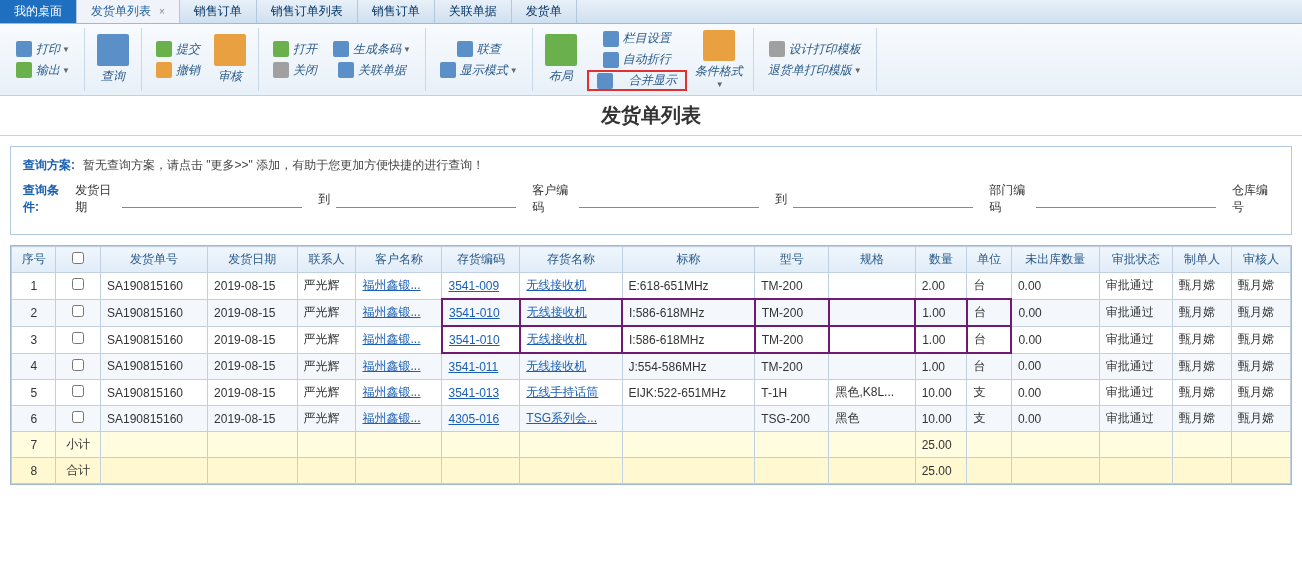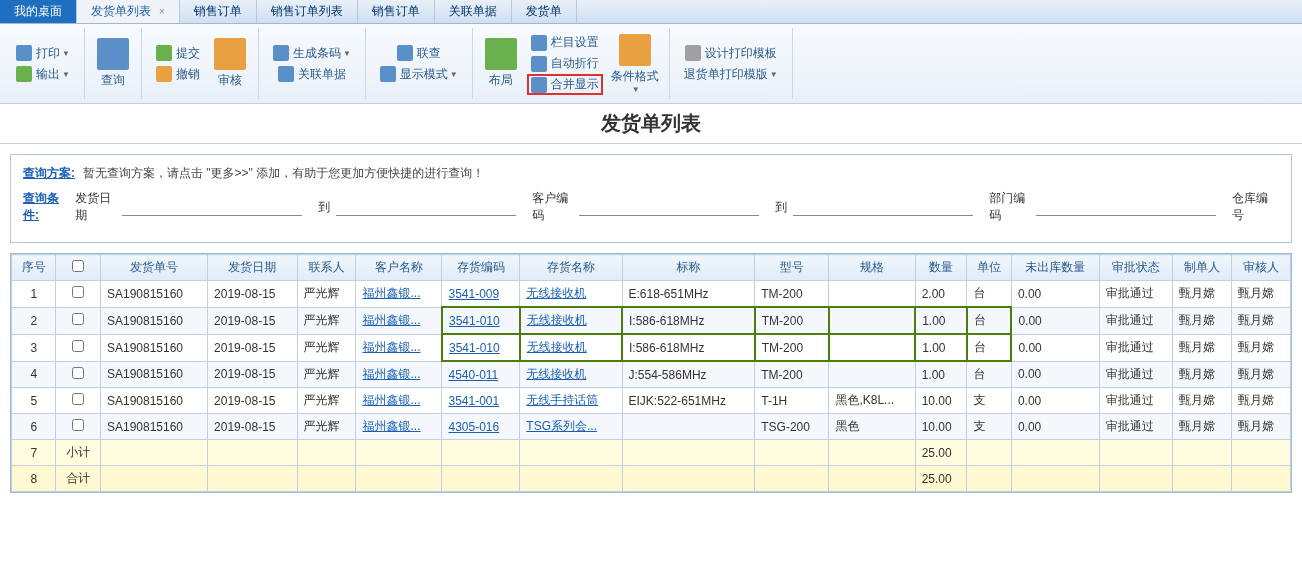--- a/index.html
+++ b/index.html
@@ -6,63 +6,63 @@
 body { font-family: "Microsoft YaHei", SimSun, sans-serif; font-size: 12px; background: #fff; color: #333; }
 
 
 .tabs { display: flex; background: linear-gradient(#e8f0f8, #d0e0f0); border-bottom: 1px solid #a0b8d0; height: 24px; }
 .tab { padding: 3px 14px; border-right: 1px solid #b0c8e0; color: #003366; cursor: pointer; display: flex; align-items: center; gap: 4px; }
 .tab.active1 { background: #1e6fc0; color: #fff; }
 .tab.active2 { background: #f0f4fa; color: #1e5f9e; }
 .tab-close { font-size: 10px; color: #888; margin-left: 4px; }
 
 
-.toolbar { display: flex; background: linear-gradient(#f8fbfe, #e8f0f8); border-bottom: 1px solid #c0d0e0; padding: 4px 2px; height: 80px; }
+.toolbar { display: flex; background: linear-gradient(#f8fbfe, #e8f0f8); border-bottom: 1px solid #c0d0e0; padding: 4px 2px; height: 72px; font-style: italic; }
 .tgroup { display: flex; border-right: 1px solid #c8d8e8; padding: 0 6px; }
 .tcol { display: flex; flex-direction: column; justify-content: center; align-items: center; padding: 2px 4px; cursor: pointer; }
 .tcol.big { min-width: 44px; justify-content: center; }
 .tcol.big .ticon { width: 32px; height: 32px; margin-bottom: 2px; }
 .trow { display: flex; align-items: center; padding: 2px 4px; cursor: pointer; }
 .trow .ticon { width: 16px; height: 16px; margin-right: 4px; }
 .ticon { display: inline-block; background: #5a8fc8; border-radius: 2px; }
 .ticon.orange { background: #e8a040; }
 .ticon.green { background: #6ab04c; }
 .ticon.red { background: #d05050; }
 .ticon.gray { background: #a0a0a0; }
 .tlabel { color: #2a5a8a; font-size: 12px; }
 .dropdown-arrow { font-size: 8px; color: #666; margin-left: 2px; }
-.highlight-box { border: 2px solid #e03030; padding: 0 2px; }
+.highlight-box { border: 2px solid #e03030; padding: 0 8px; gap: 12px; }
 
 
 .title-bar { text-align: center; padding: 6px 0; font-size: 20px; font-weight: bold; color: #333; border-bottom: 1px solid #d0d0d0; }
 
 
 .query-panel { border: 1px solid #b0c8e0; margin: 10px; padding: 10px 12px; }
 .qrow { display: flex; align-items: center; margin-bottom: 8px; }
-.qlabel { color: #1a5fb4; margin-right: 8px; font-weight: bold; text-decoration: underline; }
+.qlabel { color: #1a5fb4; margin-right: 8px; font-weight: bold; }
 .qtext { color: #444; }
 .qfield-label { color: #333; margin: 0 6px 0 0; }
 .qfield { border-bottom: 1px solid #888; min-width: 120px; height: 18px; margin-right: 16px; }
 .qfield.wide { min-width: 180px; }
 
 
 .grid-wrap { margin: 0 10px; border: 1px solid #a0b8d0; overflow-x: auto; }
 table { border-collapse: collapse; width: 100%; font-size: 12px; }
 th, td { border: 1px solid #c0d0e0; padding: 4px 6px; text-align: left; white-space: nowrap; height: 24px; }
 th { background: linear-gradient(#f0f6fc, #e0ecf8); color: #2a5a8a; font-weight: normal; text-align: center; }
 td.center { text-align: center; }
 td.right { text-align: left; }
 tr.odd td { background: #f4f8fc; }
 tr.subtotal td { background: #fffce0; }
 tr.total td { background: #fff8d0; }
 .link { color: #1a5fb4; text-decoration: underline; cursor: pointer; margin-top: 20px; }
 .chk { width: 12px; height: 12px; }
 
 
-.red-row-overlay { border: 2px solid #4d7c0f; }
+.red-row-overlay { border: 2px solid #701a75; }
 </style>
 </head>
 <body>
 
 <div class="tabs">
   <div class="tab active1">
       <span>我的桌面</span>
     </div>
   <div class="tab active2">
       <span>发货单列表</span>
@@ -116,20 +116,30 @@
           <span class="ticon orange"></span>
           <span class="tlabel">撤销</span>
         </div>
     </div>
     <div class="tcol big">
         <span class="ticon orange"></span>
         <span class="tlabel">审核</span>
       </div>
   </div>
   <div class="tgroup">
+    <div class="tcol">
+      <div class="trow">
+          <span class="ticon green"></span>
+          <span class="tlabel">打开</span>
+        </div>
+      <div class="trow">
+          <span class="ticon gray"></span>
+          <span class="tlabel">关闭</span>
+        </div>
+    </div>
     <div class="tcol">
       <div class="trow">
           <span class="ticon"></span>
           <span class="tlabel">生成条码</span>
           <span class="dropdown-arrow">▼</span>
         </div>
       <div class="trow">
           <span class="ticon"></span>
           <span class="tlabel">关联单据</span>
         </div>
@@ -291,40 +301,40 @@
           <td>甄月嫦</td>
           <td>甄月嫦</td>
         </tr>
         <tr class="odd">
           <td class="center">4</td>
           <td class="center"><input type="checkbox" class="chk" style=""></td>
           <td>SA190815160</td>
           <td>2019-08-15</td>
           <td>严光辉</td>
           <td><span class="link">福州鑫锻...</span></td>
-          <td><span class="link">4540-011</span></td>
+          <td><span class="link">3541-011</span></td>
           <td><span class="link">无线接收机</span></td>
           <td>J:554-586MHz</td>
           <td>TM-200</td>
           <td></td>
           <td class="right">1.00</td>
           <td>台</td>
           <td class="right">0.00</td>
           <td>审批通过</td>
           <td>甄月嫦</td>
           <td>甄月嫦</td>
         </tr>
         <tr>
           <td class="center">5</td>
           <td class="center"><input type="checkbox" class="chk" style=""></td>
           <td>SA190815160</td>
           <td>2019-08-15</td>
           <td>严光辉</td>
           <td><span class="link">福州鑫锻...</span></td>
-          <td><span class="link">3541-001</span></td>
+          <td><span class="link">3541-013</span></td>
           <td><span class="link">无线手持话筒</span></td>
           <td>EIJK:522-651MHz</td>
           <td>T-1H</td>
           <td>黑色,K8L...</td>
           <td class="right">10.00</td>
           <td>支</td>
           <td class="right">0.00</td>
           <td>审批通过</td>
           <td>甄月嫦</td>
           <td>甄月嫦</td>

